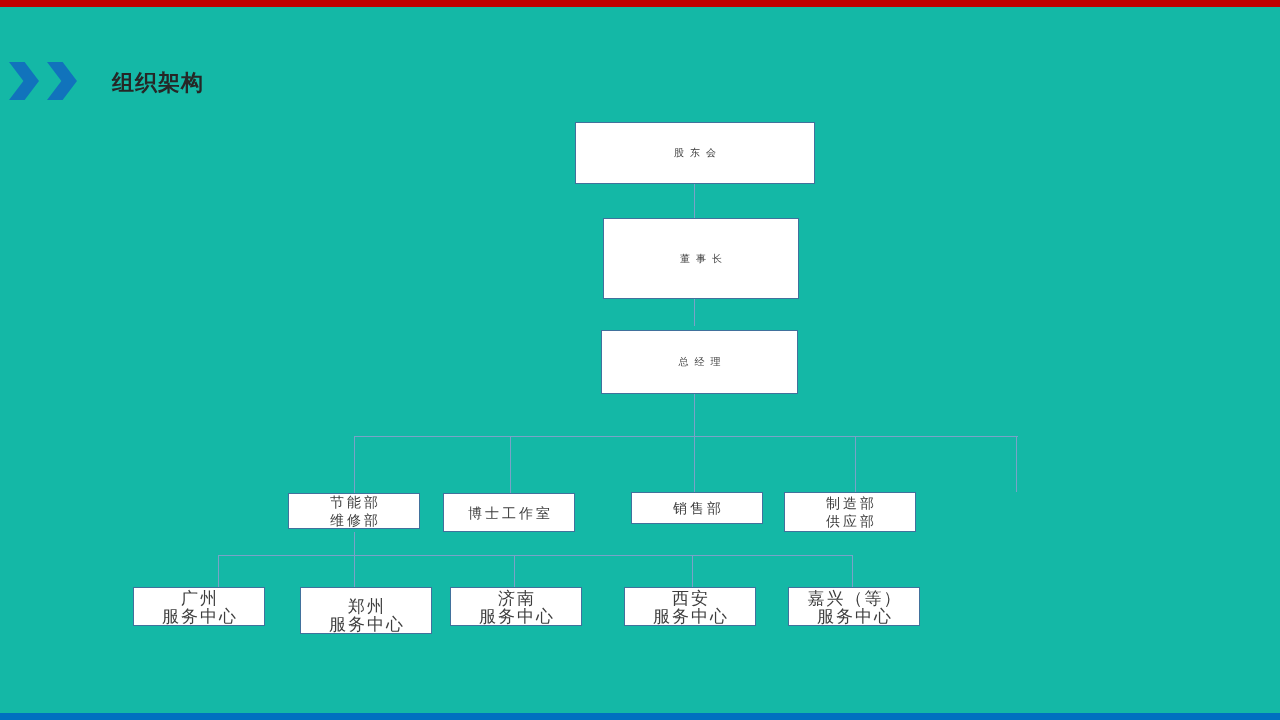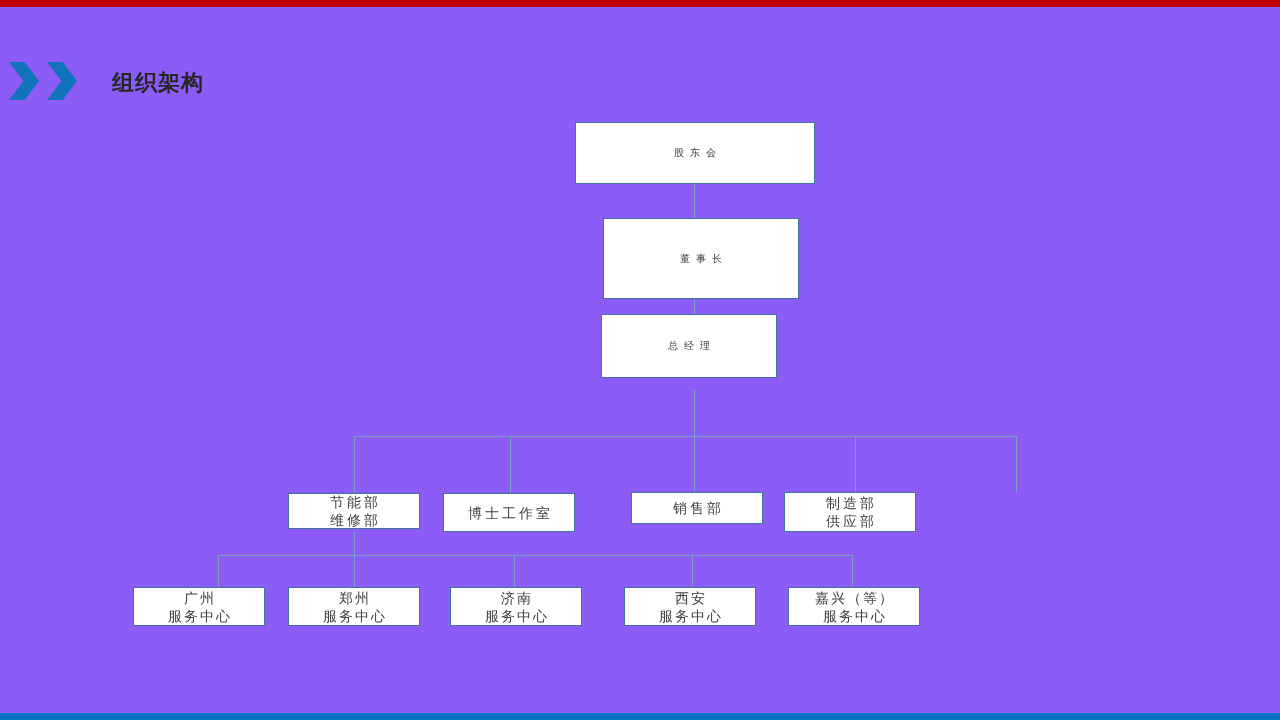--- a/index.html
+++ b/index.html
@@ -1,57 +1,57 @@
 <!DOCTYPE html>
 <html><head>
 <meta charset="utf-8">
 <style>
   html,body{margin:0;padding:0;background:#ffffff;}
   body{font-family:"DejaVu Sans","Liberation Sans",sans-serif;}
-  #slide{position:relative;width:1280px;height:720px;background:#8b5cf6;overflow:hidden;}
+  #slide{position:relative;width:1280px;height:720px;background:#14b8a6;overflow:hidden;}
 
   .top-bar{position:absolute;left:0;top:0;width:1280px;height:7px;background:#c00000;}
   .bottom-bar{position:absolute;left:0;bottom:0;width:1280px;height:7px;background:#0070c0;}
 
   .chevrons{position:absolute;left:9px;top:62px;display:flex;gap:8px;}
   .chevron{width:30px;height:38px;background:#1173bc;
     clip-path:polygon(0 0,52% 0,100% 50%,52% 100%,0 100%,48% 50%);}
 
   .slide-title{position:absolute;left:112px;top:68px;font-size:22px;font-weight:700;
     color:#262626;letter-spacing:1px;white-space:nowrap;}
 
   .node{position:absolute;box-sizing:border-box;border:1px solid #41719c;background:#ffffff;
     display:flex;flex-direction:column;align-items:center;justify-content:center;
     color:#3d3d3d;text-align:center;}
   .node .ln{display:block;white-space:nowrap;}
 
   .lv1{font-size:10px;}
   .lv1 .ln{letter-spacing:6px;padding-left:6px;}
   .lv4{font-size:14px;line-height:18px;}
   .lv4 .ln{letter-spacing:3px;padding-left:3px;}
-  .lv5{font-size:14px;line-height:18px;justify-content:flex-end;}
+  .lv5{font-size:17px;line-height:18px;justify-content:flex-end;}
   .lv5 .ln{letter-spacing:2px;padding-left:2px;}
 
   .conn{position:absolute;background:#7aa2c8;}
   .conn.v{width:1px;}
   .conn.h{height:1px;}
 
   
   #b-shareholders{left:575px;top:122px;width:240px;height:62px;}
   #b-chairman{left:603px;top:218px;width:196px;height:81px;}
-  #b-gm{left:601px;top:314px;width:176px;height:64px;}
+  #b-gm{left:601px;top:330px;width:197px;height:64px;}
 
   #b-energy{left:288px;top:493px;width:132px;height:36px;}
   #b-phd{left:443px;top:493px;width:132px;height:39px;}
   #b-sales{left:631px;top:492px;width:132px;height:32px;}
   #b-mfg{left:784px;top:492px;width:132px;height:40px;}
   #b-office{left:951px;top:492px;width:132px;height:40px;}
 
   #b-gz{left:133px;top:587px;width:132px;height:39px;}
-  #b-zz{left:288px;top:587px;width:132px;height:39px;}
+  #b-zz{left:300px;top:587px;width:132px;height:47px;}
   #b-jn{left:450px;top:587px;width:132px;height:39px;}
   #b-xa{left:624px;top:587px;width:132px;height:39px;}
   #b-jx{left:788px;top:587px;width:132px;height:39px;}
 
   
   #c-v1{left:694px;top:184px;height:34px;}
   #c-v2{left:694px;top:281px;height:45px;}
   #c-v3{left:694px;top:390px;height:46px;}
   #c-bus1{left:354px;top:436px;width:664px;}
   #c-d-energy{left:354px;top:436px;height:57px;}

